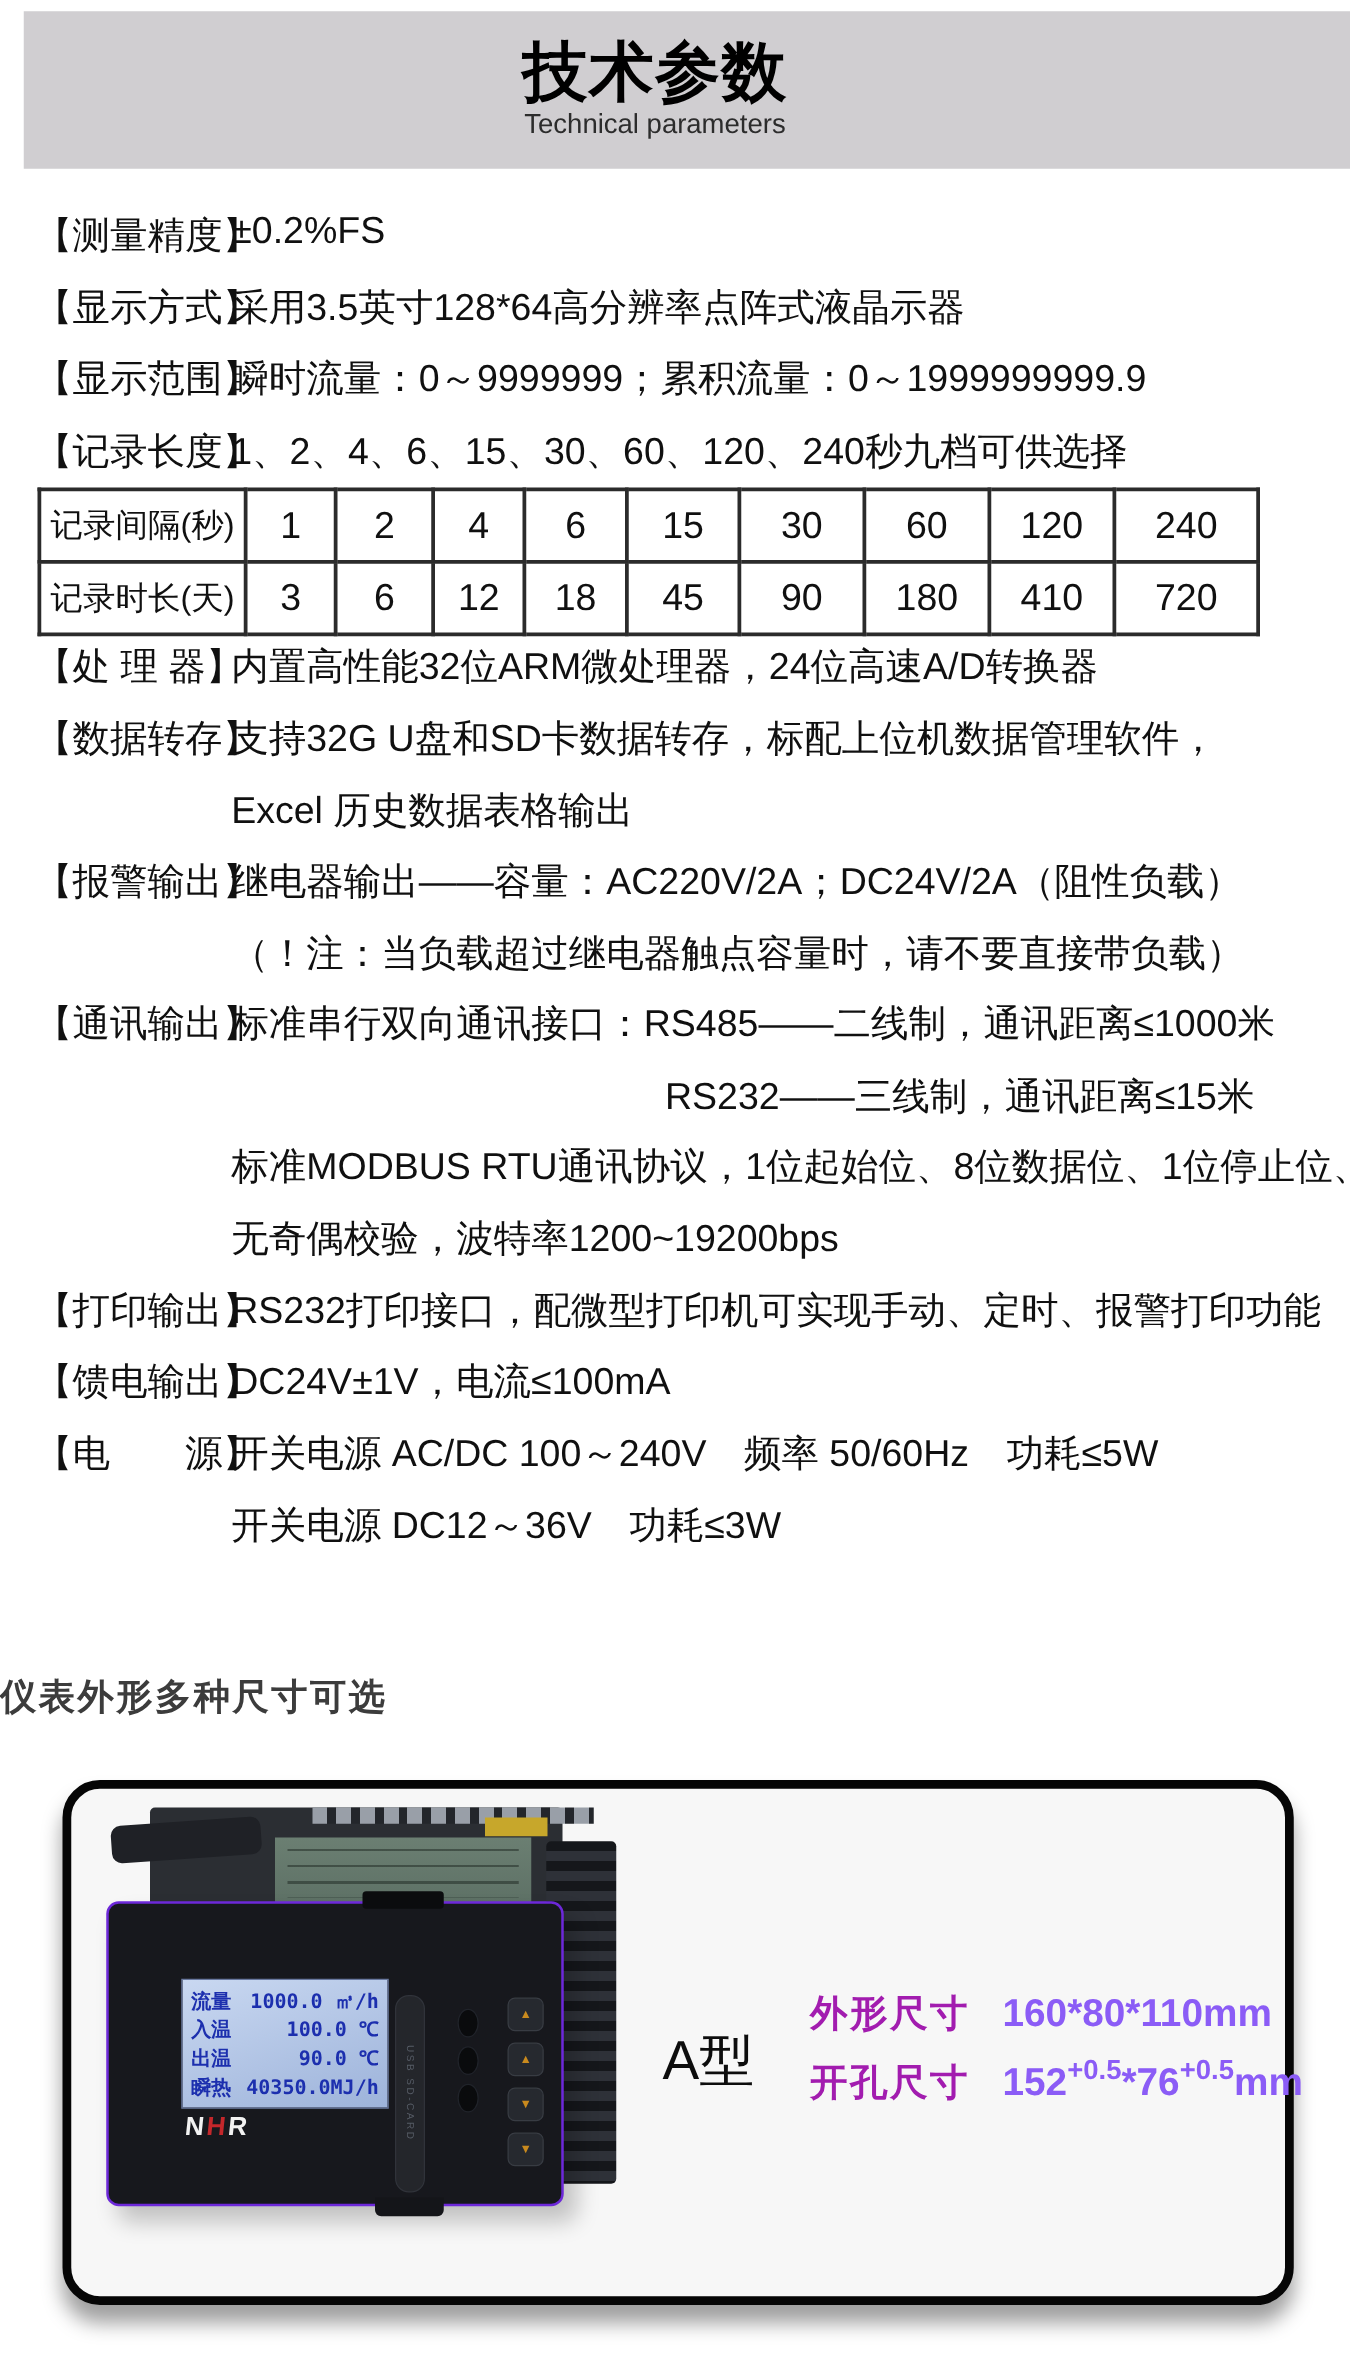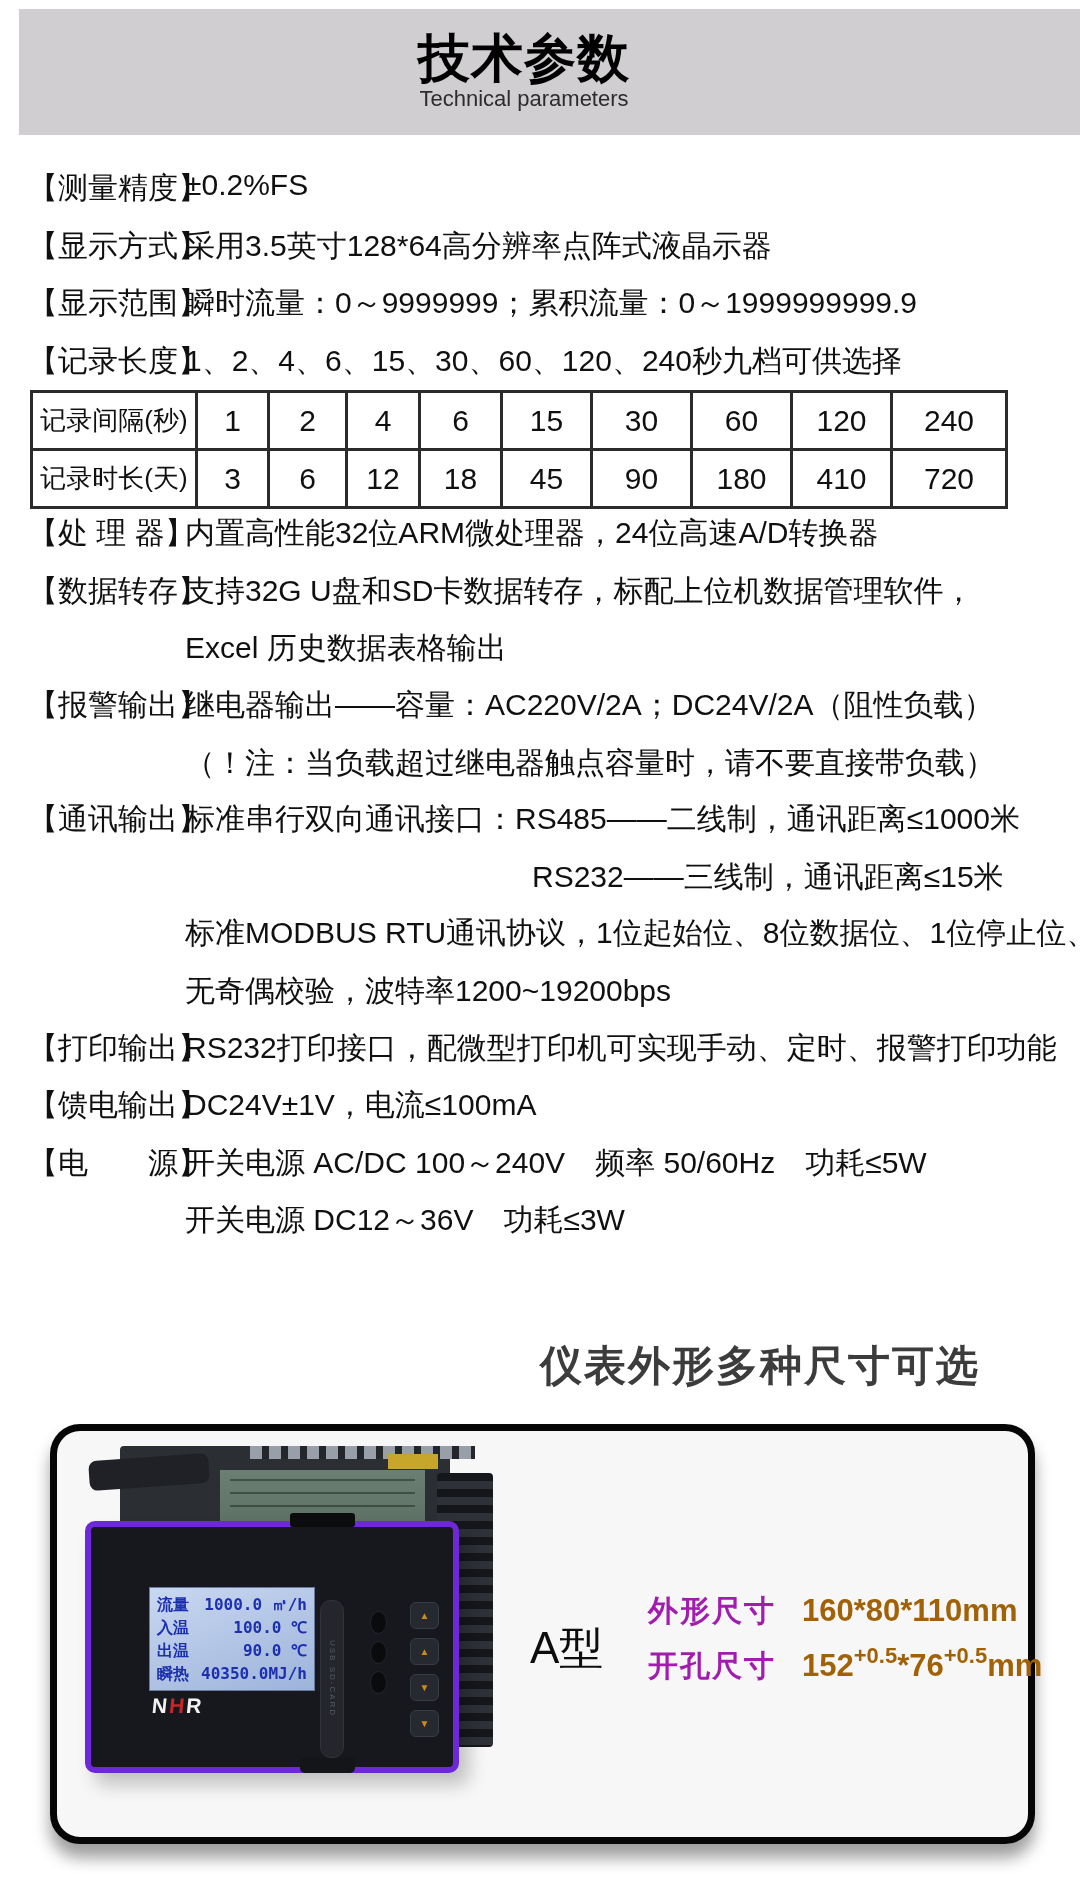--- a/index.html
+++ b/index.html
@@ -19,64 +19,64 @@
   .spec-text{position:absolute;left:157px;top:0;}
   .spec-row.indent .spec-text{left:504px;}
 
   
   .param-table{position:absolute;left:30px;top:390px;width:975px;border-collapse:collapse;table-layout:fixed;padding-left:40px;}
   .param-table td{border:3px solid #2b2b2b;text-align:center;vertical-align:middle;
                   font-size:30px;font-weight:500;height:55px;padding:0;color:#101010;}
   .param-table td.rowhead{font-size:26px;}
 
   
-  .section-heading{position:absolute;top:1338px;left:0;right:100px;text-align:right;
-                   font-size:42px;font-weight:600;color:#3c3c3c;letter-spacing:2px;}
+  .section-heading{position:absolute;top:1338px;left:0;right:100px;text-align:left;
+                   font-size:29px;font-weight:600;color:#3c3c3c;letter-spacing:2px;}
 
   
   .device-box{position:absolute;left:50px;top:1424px;width:985px;height:420px;box-sizing:border-box;
               background:#f7f7f7;border:7px solid #060606;border-radius:30px;
               box-shadow:0 14px 16px rgba(0,0,0,0.38);}
 
   
   .device{position:absolute;left:28px;top:12px;width:420px;height:338px;}
   .rear{position:absolute;left:35px;top:3px;width:330px;height:85px;background:#2b2e33;border-radius:4px;}
   .teeth{position:absolute;left:130px;top:0;width:225px;height:13px;
          background:repeating-linear-gradient(90deg,#999fa8 0 12px,#23262b 12px 19px);}
   .sticker{position:absolute;left:268px;top:8px;width:50px;height:15px;background:#c7a72b;}
   .greenlabel{position:absolute;left:100px;top:24px;width:205px;height:56px;
               background:linear-gradient(180deg,#6b7f72,#5d7065);}
   .greenlabel-lines{position:absolute;left:10px;right:10px;top:9px;bottom:8px;
               background:repeating-linear-gradient(180deg,rgba(28,38,32,0.5) 0 2px,transparent 2px 13px);}
   .clip{position:absolute;left:4px;top:14px;width:120px;height:30px;background:#1f2126;border-radius:8px;transform:rotate(-4deg);}
   .heatsink{position:absolute;left:352px;top:30px;width:56px;height:274px;border-radius:4px;
             background:repeating-linear-gradient(180deg,#15171b 0 8px,#2e3138 8px 16px);}
   .front{position:absolute;left:0;top:78px;width:362px;height:240px;background:#17181d;
-         border:6px solid #6d28d9;border-radius:10px;box-shadow:10px 12px 18px rgba(0,0,0,0.22);}
+         border:2px solid #6d28d9;border-radius:10px;box-shadow:10px 12px 18px rgba(0,0,0,0.22);}
   .latch{position:absolute;left:205px;top:70px;width:65px;height:14px;background:#0b0c0e;border-radius:3px;}
   .lcd{position:absolute;left:58px;top:60px;width:166px;height:104px;box-sizing:border-box;
        background:linear-gradient(160deg,#c9d8f1,#9db3da);border:1px solid #6a79a0;padding:5px 7px;
        font-family:"DejaVu Sans Mono","Liberation Mono",monospace;color:#1c2fae;font-weight:bold;}
   .lcd-line{display:flex;justify-content:space-between;font-size:16px;line-height:23px;white-space:pre;}
   .brand{position:absolute;left:61px;top:167px;font-size:21px;font-weight:bold;letter-spacing:2px;transform:skewX(-6deg);}
   .brand .w{color:#f2f2f2;} .brand .r{color:#c4272b;}
   .sdcover{position:absolute;left:229px;top:73px;width:22px;height:156px;background:#24262b;
            border:1px solid #30333a;border-radius:11px;display:flex;align-items:center;justify-content:center;}
   .sdcover span{writing-mode:vertical-rl;font-size:8px;color:#565c66;letter-spacing:2px;white-space:nowrap;}
   .indicator{position:absolute;left:279px;width:15px;height:21px;border-radius:50%;background:#0a0b0d;border:1px solid #20232a;}
   .key{position:absolute;left:319px;width:27px;height:25px;background:#26292f;border:1px solid #383c43;
        border-radius:6px;display:flex;align-items:center;justify-content:center;
        font-size:10px;color:#c98a1e;line-height:1;}
   .btab{position:absolute;left:215px;top:315px;width:55px;height:15px;background:#141519;border-radius:0 0 5px 5px;}
 
   .model{position:absolute;left:473px;top:188px;font-size:44px;color:#0d0d0d;}
   .dims{position:absolute;left:591px;top:160px;}
   .dim-row{display:flex;align-items:baseline;white-space:nowrap;height:38px;margin-bottom:16px;}
   .dim-label{font-size:30px;font-weight:bold;letter-spacing:2px;color:#a21caf;}
-  .dim-value{font-size:31px;font-weight:bold;margin-left:26px;color:#a16207;}
+  .dim-value{font-size:31px;font-weight:bold;margin-left:26px;color:#8b5cf6;}
   .dim-value sup{font-size:22px;position:relative;top:-2px;vertical-align:super;}
 </style>
 </head>
 <body>
 
 <div id="page">
 
   <div class="header-bar">
     <div class="header-inner">
       <div class="title">技术参数</div>

